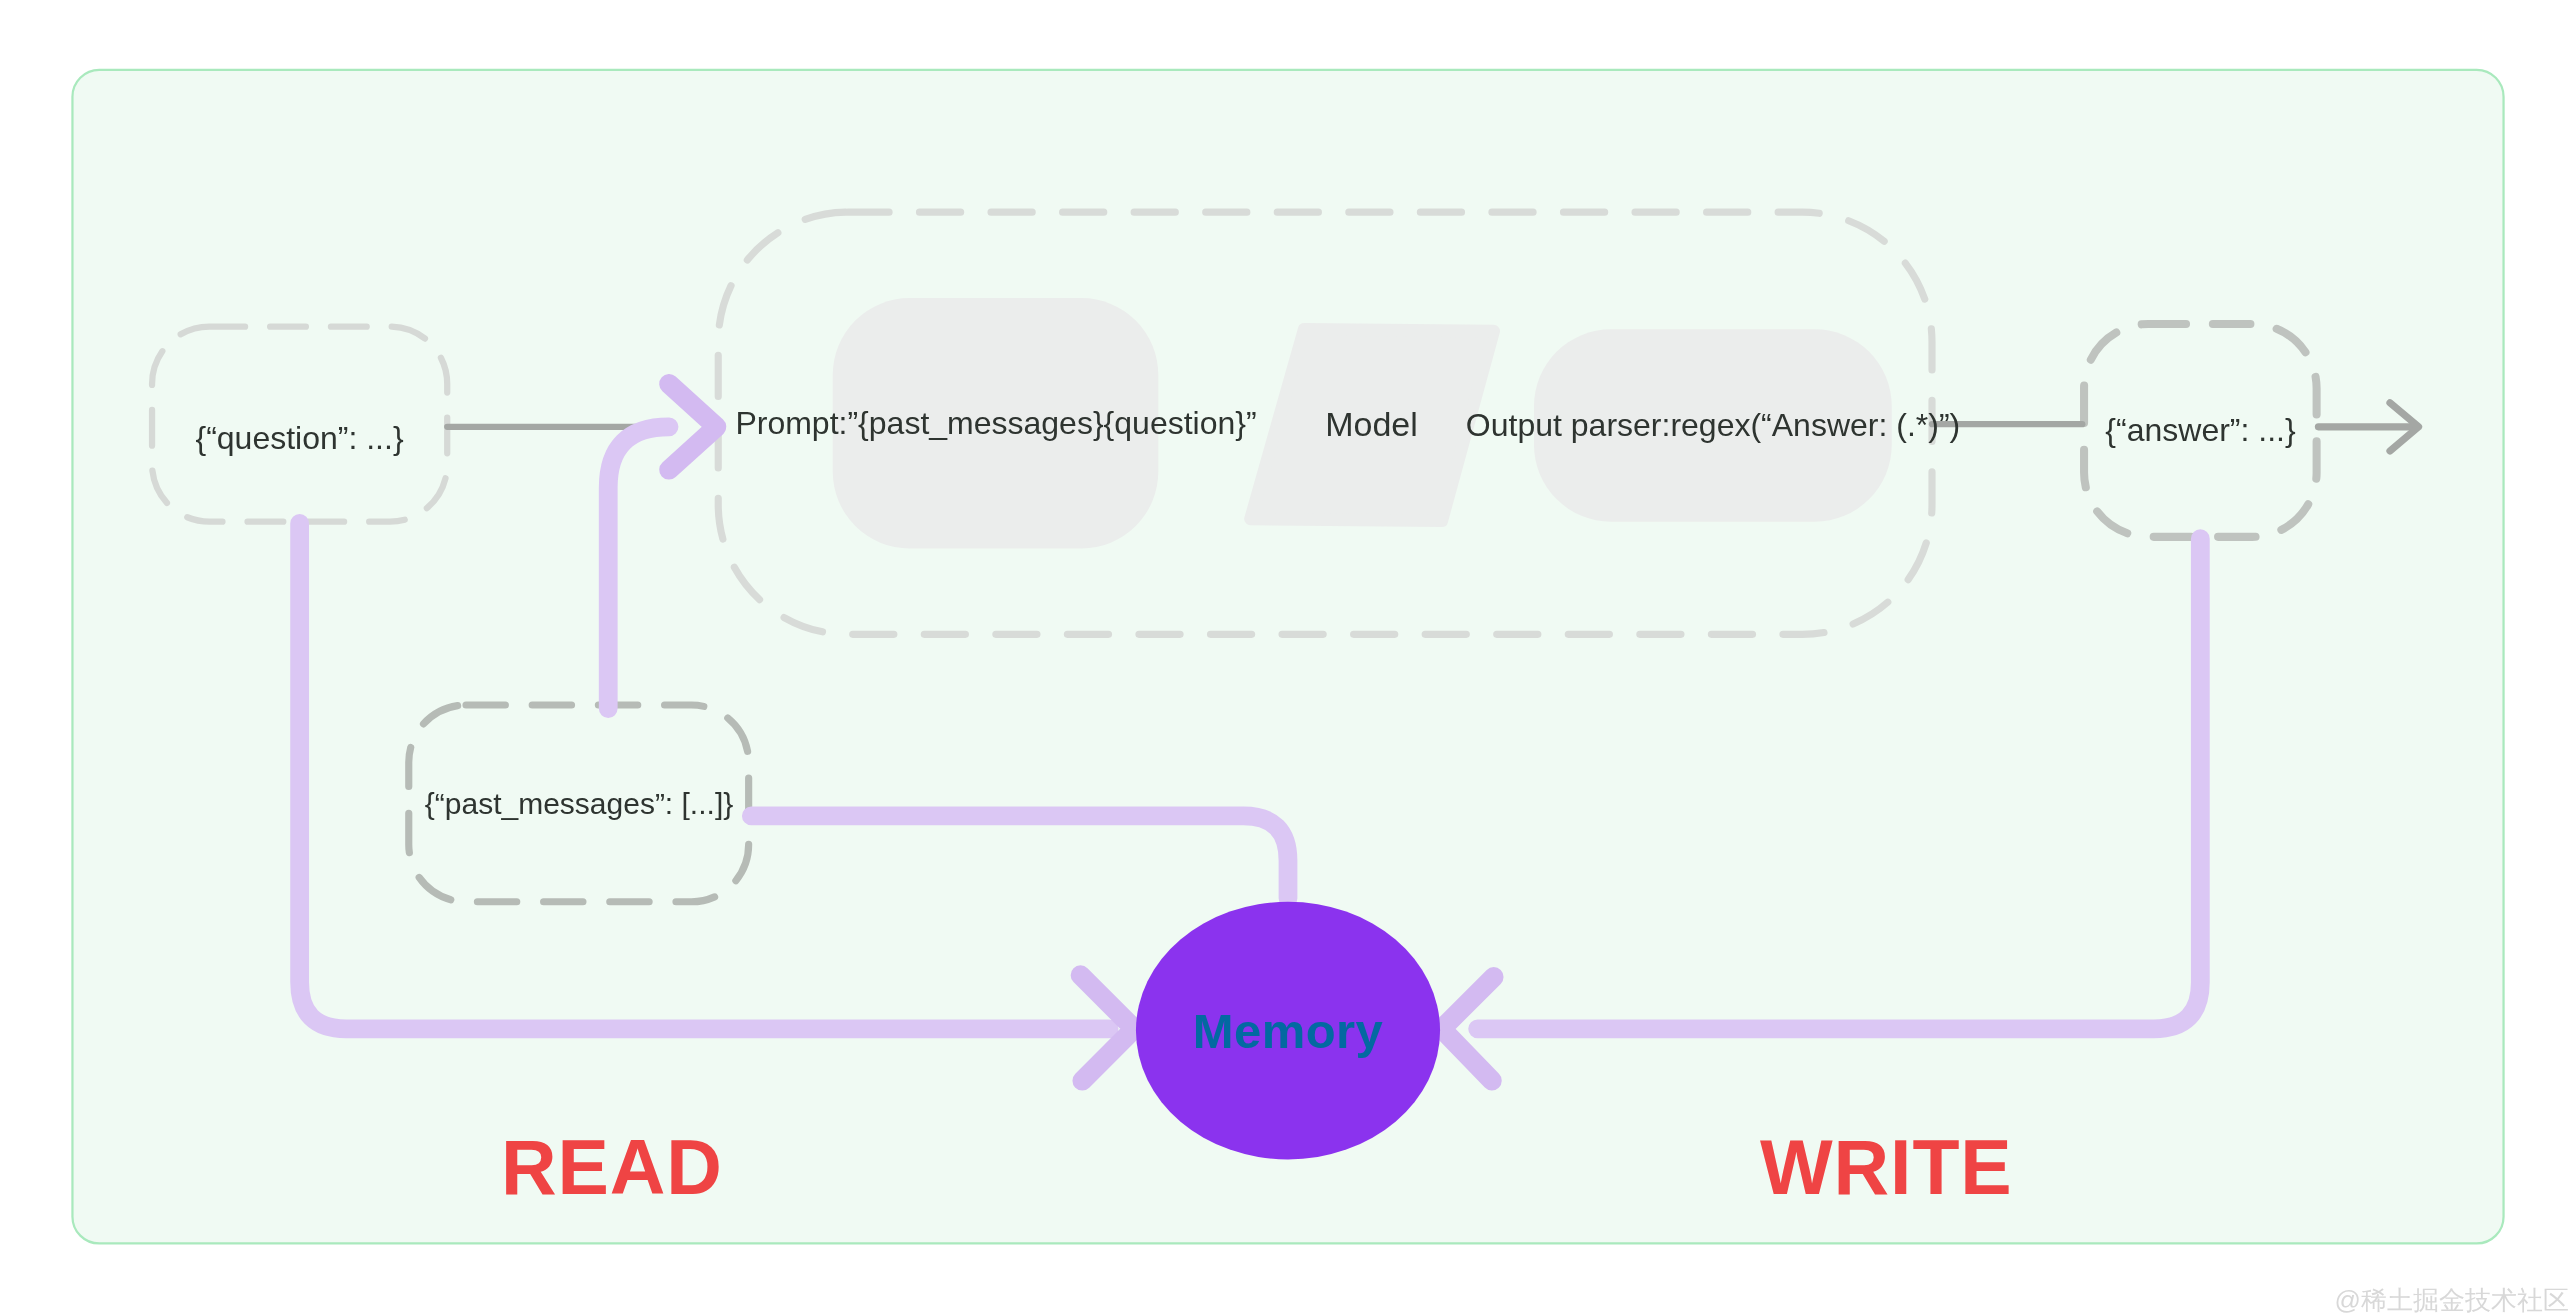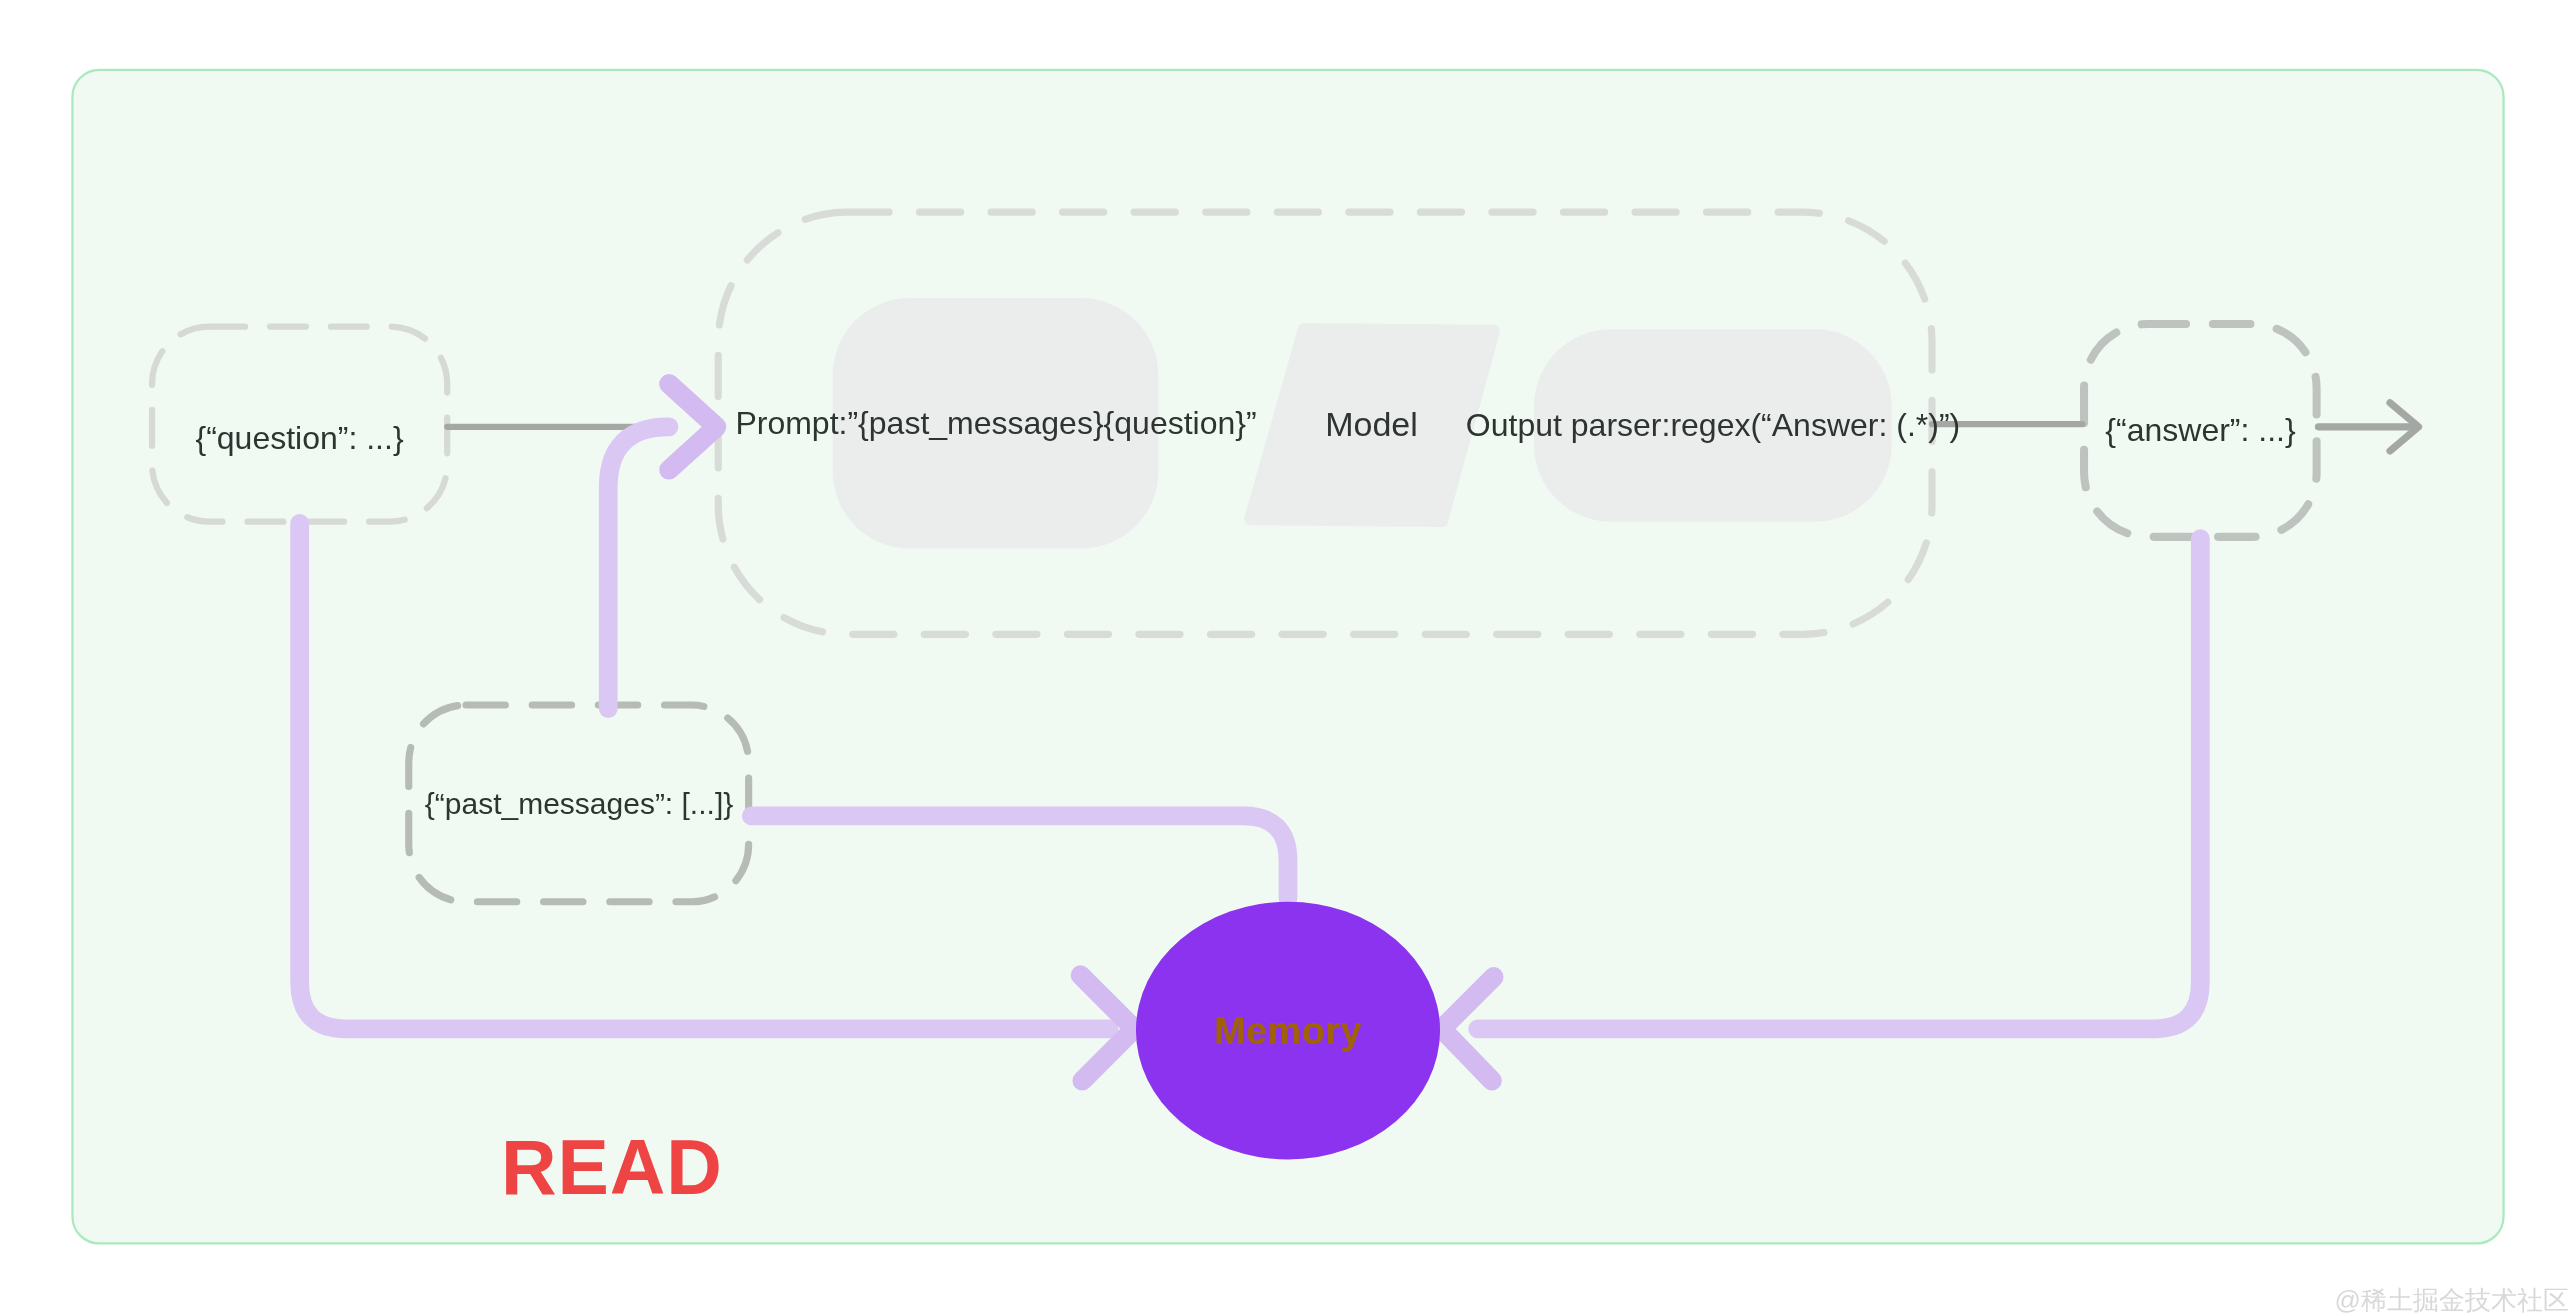--- a/index.html
+++ b/index.html
@@ -18,22 +18,22 @@
     align-items:center;
     justify-content:center;
     text-align:center;
     color:#2e3430;
     font-size:32px;
     line-height:45px;
     white-space:pre;
   }
   .txt .line{display:block;}
   .memory-label{
-    color:#a16207;
-    font-size:38px;
+    color:#0369a1;
+    font-size:49px;
     font-weight:bold;
     letter-spacing:0.4px;
   }
   .flow-label{
     position:absolute;
     color:#ef4444;
     font-size:77px;
     font-weight:600;
     letter-spacing:0.9px;
     white-space:pre;
@@ -110,17 +110,18 @@
   </div>
 
   <div class="txt" style="left:2084px;top:324px;width:233px;height:213px;">{“answer”: ...}</div>
 
   <div class="txt" style="left:409px;top:705px;width:340px;height:197px;font-size:30px;">{“past_messages”: [...]}</div>
 
   <div class="txt memory-label" style="left:1136px;top:902px;width:304px;height:258px;">Memory</div>
 
   <div class="flow-label" style="left:501px;top:1111px;">READ</div>
 
+  <div class="flow-label" style="left:1760px;top:1111px;">WRITE</div>
 
   <div class="watermark">@稀土掘金技术社区</div>
 
 </div>
 
 
 </body></html>

